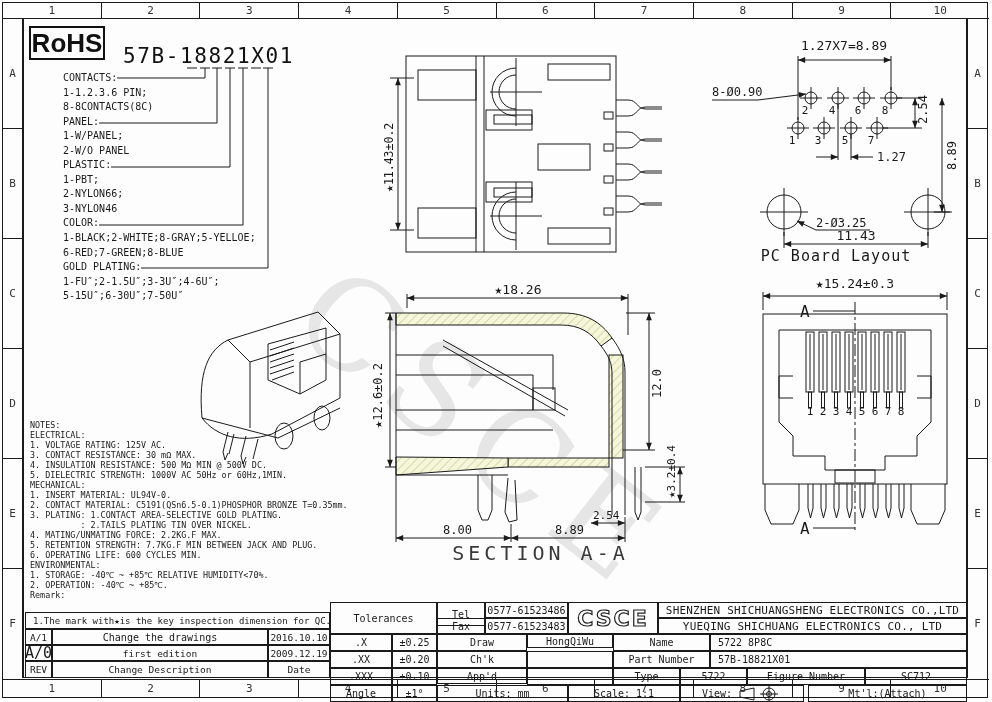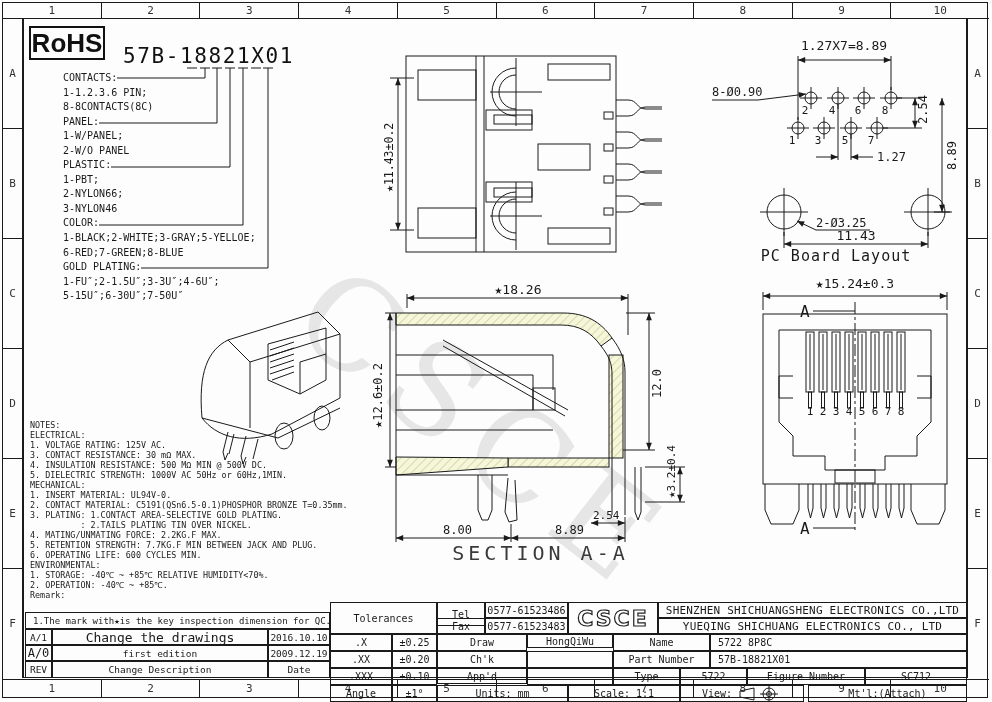--- a/index.html
+++ b/index.html
@@ -124,21 +124,21 @@
     <div>1-1.2.3.6 PIN;</div>
     <div>8-8CONTACTS(8C)</div>
     <div>PANEL:</div>
     <div>1-W/PANEL;</div>
     <div>2-W/O PANEL</div>
     <div>PLASTIC:</div>
     <div>1-PBT;</div>
     <div>2-NYLON66;</div>
     <div>3-NYLON46</div>
     <div>COLOR:</div>
-    <div>1-BLACK;2-WHITE;3-GRAY;5-YELLOE;</div>
+    <div>1-BLACK;2-WHITE;8-GRAY;5-YELLOE;</div>
     <div>6-RED;7-GREEN;8-BLUE</div>
     <div>GOLD PLATING:</div>
     <div>1-FU″;2-1.5U″;3-3U″;4-6U″;</div>
     <div>5-15U″;6-30U″;7-50U″</div>
   </div>
 
   <div class="notes">
     <div>NOTES:</div>
     <div>ELECTRICAL:</div>
     <div>1. VOLTAGE RATING: 125V AC.</div>
@@ -399,23 +399,23 @@
     <text x="104" y="143" text-anchor="middle" font-size="11">4</text>
     <text x="117" y="143" text-anchor="middle" font-size="11">5</text>
     <text x="130" y="143" text-anchor="middle" font-size="11">6</text>
     <text x="143" y="143" text-anchor="middle" font-size="11">7</text>
     <text x="156" y="143" text-anchor="middle" font-size="11">8</text>
   </svg>
 
   <div style="position:absolute;left:25px;top:612px;width:305px;height:66px;">
     <div class="c l" style="left:0;top:0;width:305px;height:17px;font-size:9px;">1.The mark with★is the key inspection dimension for QC.</div>
     <div class="c" style="left:0;top:17px;width:27px;height:16px;font-size:9.5px;">A/1</div>
-    <div class="c" style="left:27px;top:17px;width:216px;height:16px;font-size:13px;">Change the drawings</div>
+    <div class="c" style="left:27px;top:17px;width:216px;height:16px;font-size:10px;">Change the drawings</div>
     <div class="c" style="left:243px;top:17px;width:62px;height:16px;font-size:9.5px;">2016.10.10</div>
-    <div class="c" style="left:0;top:33px;width:27px;height:16px;font-size:12px;">A/0</div>
+    <div class="c" style="left:0;top:33px;width:27px;height:16px;font-size:15px;">A/0</div>
     <div class="c" style="left:27px;top:33px;width:216px;height:16px;font-size:9.5px;">first edition</div>
     <div class="c" style="left:243px;top:33px;width:62px;height:16px;font-size:9.5px;">2009.12.19</div>
     <div class="c" style="left:0;top:49px;width:27px;height:17px;font-size:9.5px;">REV</div>
     <div class="c" style="left:27px;top:49px;width:216px;height:17px;font-size:9.5px;">Change Description</div>
     <div class="c" style="left:243px;top:49px;width:62px;height:17px;font-size:9.5px;">Date</div>
   </div>
 
   <div style="position:absolute;left:330px;top:602px;width:637px;height:100px;z-index:2;">
     <div class="c" style="left:0;top:0;width:107px;height:32px;">Tolerances</div>
     <div class="c" style="left:107px;top:0;width:48px;height:24px;">Tel</div>

